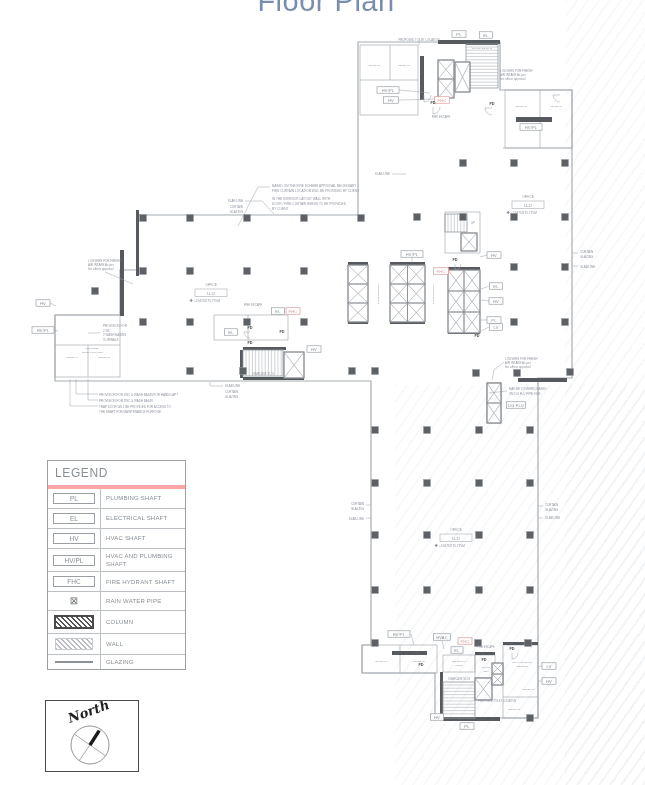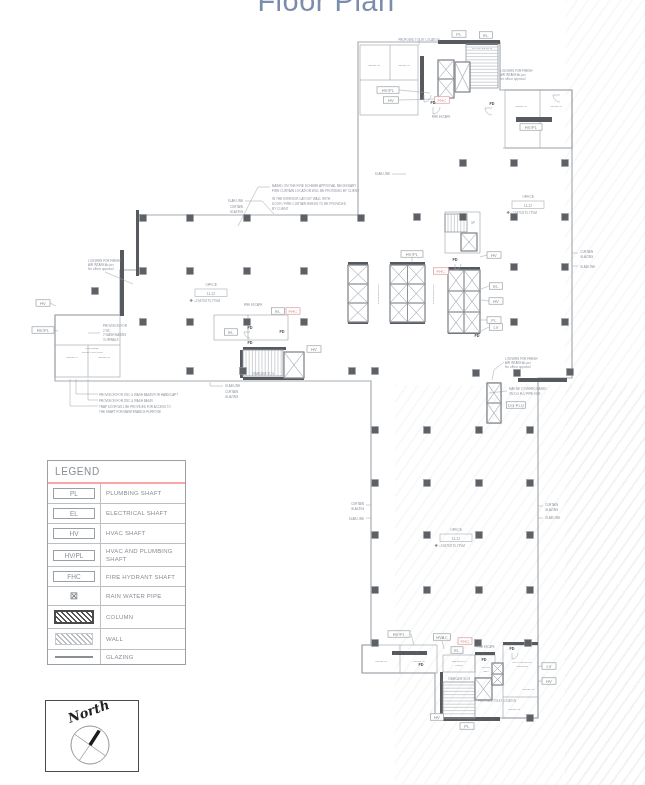--- a/index.html
+++ b/index.html
@@ -7,21 +7,21 @@
        font-family:"Liberation Sans",sans-serif;overflow:hidden}
   #title{position:absolute;top:-15px;left:0;width:652px;text-align:center;
          font-size:29px;font-weight:400;color:#7b8dad;letter-spacing:.5px}
   .texture{position:absolute;pointer-events:none;
            background-image:repeating-linear-gradient(125deg,rgba(140,150,162,.06) 0 2px,transparent 2px 9px)}
   #tex1{right:0;top:0;width:80px;height:785px}
   #tex2{right:0;bottom:0;width:250px;height:400px}
   #plan-svg{position:absolute;left:0;top:0}
   
   #legend{position:absolute;left:47px;top:460px;width:137px;border:1px solid #9aa0a6;background:#fff}
-  #legend .hdr{font-size:10px;color:#8a8f94;padding:5px 7px;border-bottom:2px solid #fca5a5;letter-spacing:.6px}
+  #legend .hdr{font-size:12px;color:#8a8f94;padding:5px 7px;border-bottom:4px solid #fca5a5;letter-spacing:.6px}
   #legend .row{display:flex;border-bottom:1px solid #bcc0c4}
   #legend .row:last-child{border-bottom:none}
   #legend .sym{width:52px;border-right:1px solid #bcc0c4;display:flex;align-items:center;justify-content:center;padding:4px 0}
   #legend .desc{flex:1;font-size:6px;color:#8a8f94;display:flex;align-items:center;padding:3px 5px;line-height:1.35;letter-spacing:.2px}
   .labelbox{border:1px solid #9aa0a6;color:#8a8f94;font-size:6.5px;padding:1px 0;width:40px;text-align:center;background:#fff}
   .rwp{font-size:10px;color:#6f7478;line-height:1}
   .colsym{width:36px;height:10px;border:2px solid #4a4a4a;
           background:repeating-linear-gradient(45deg,#555 0 1.2px,transparent 1.2px 3.5px)}
   .wallsym{width:36px;height:10px;border:1px solid #c6cace;
            background:repeating-linear-gradient(45deg,#b9bdc1 0 1px,transparent 1px 3.5px)}

